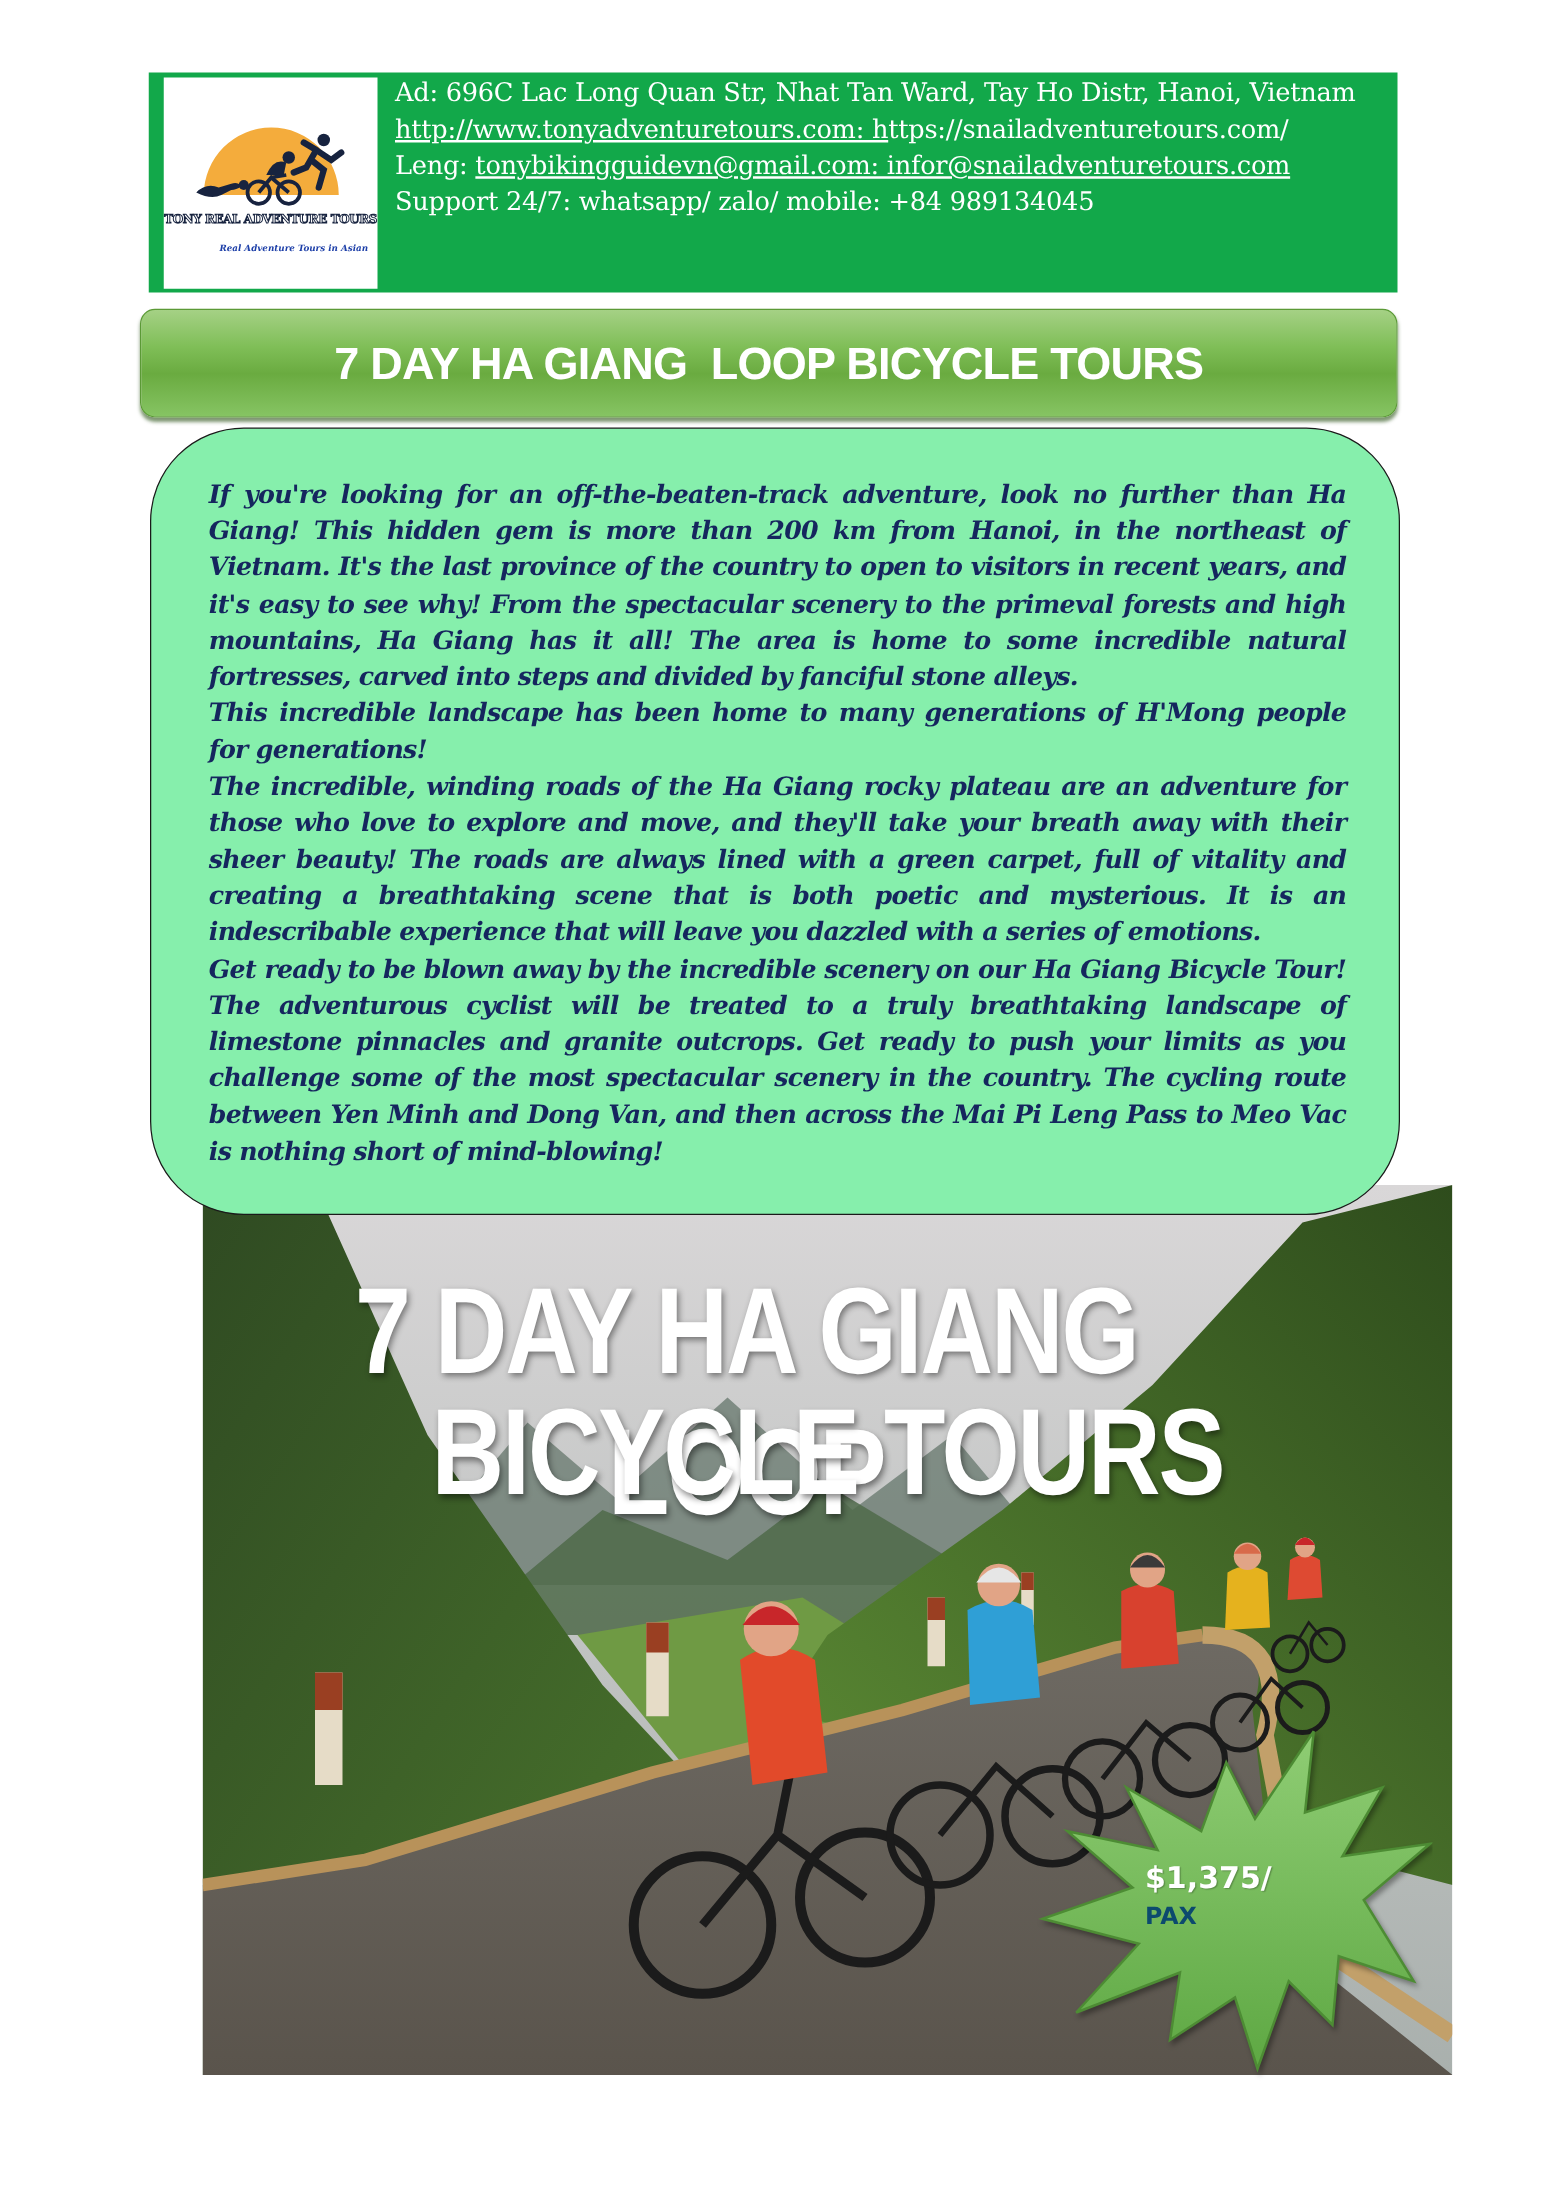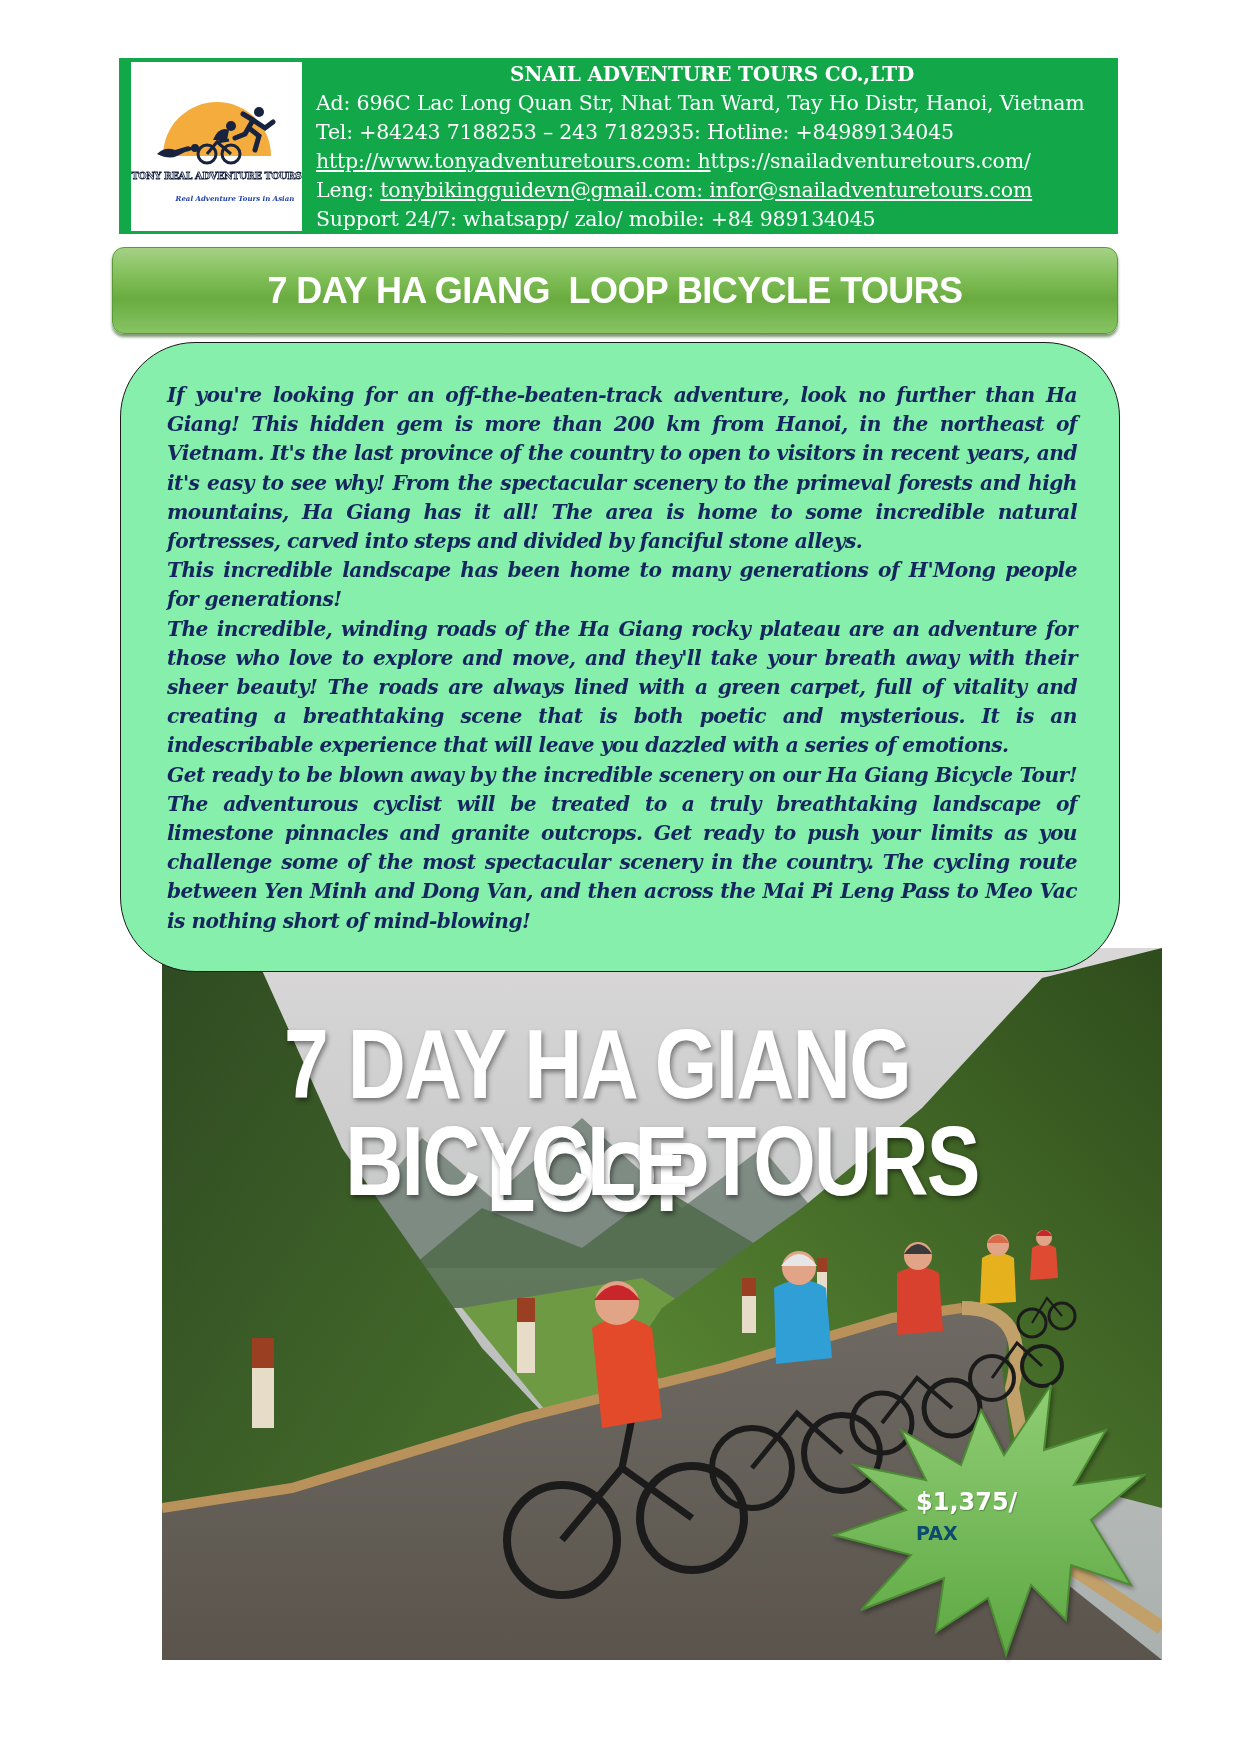--- a/index.html
+++ b/index.html
@@ -106,23 +106,21 @@
       <path d="M58 58 q6 -14 16 -10 l-2 10z" fill="#17233f"></path>
       <circle cx="76" cy="44" r="5" fill="#17233f"></circle>
 
       <circle cx="104" cy="30" r="5" fill="#17233f"></circle>
       <path d="M98 38 l-8 14 l-10 4 M94 46 l10 8 l-4 14 M98 38 l12 8 l8 -6 M98 38 l-10 -6" stroke="#17233f" stroke-width="5" fill="none" stroke-linecap="round"></path>
     </svg>
     <div class="logo-name">TONY REAL ADVENTURE TOURS</div>
     <div class="logo-tag">Real Adventure Tours in Asian</div>
   </div>
   <div class="company">
-    <div class="cname">SNAIL ADVENTURE TOURS CO.,LTD</div>
     <div>Ad: 696C Lac Long Quan Str, Nhat Tan Ward, Tay Ho Distr, Hanoi, Vietnam</div>
-    <div>Tel: +84243 7188253 – 243 7182935: Hotline: +84989134045</div>
     <div><span class="u">http://www.tonyadventuretours.com: h</span><span>ttps://snailadventuretours.com/</span></div>
     <div><span>Leng: </span><span class="u">tonybikingguidevn@gmail.com:   infor@snailadventuretours.com</span></div>
     <div>Support 24/7: whatsapp/ zalo/ mobile: +84 989134045</div>
   </div>
 </div>
 
 <div class="banner">
   <span class="banner-title">7 DAY HA GIANG  LOOP BICYCLE TOURS</span>
 </div>
 

